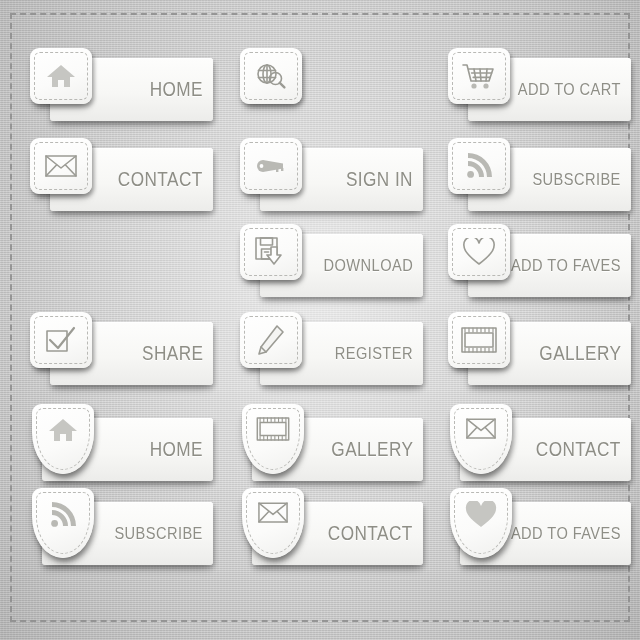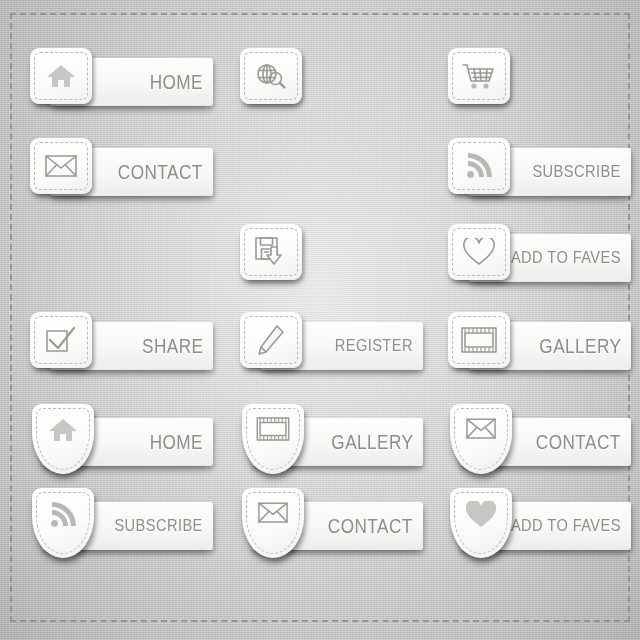--- a/index.html
+++ b/index.html
@@ -30,21 +30,21 @@
   }
   .row{position:absolute;left:0;width:640px;height:88px;}
   .cell{position:absolute;top:0;width:205px;height:88px;}
 
   
   .btn{position:absolute;inset:0;}
 
   
   .bar{
     position:absolute;
-    left:38px; top:14px; right:4px; height:48px;
+    left:38px; top:14px; right:4px; height:63px;
     background:linear-gradient(180deg,#fdfdfc 0%,#f7f7f5 55%,#ececea 100%);
     border-radius:3px;
     box-shadow:
       0 1px 0 rgba(255,255,255,.9) inset,
       1px 3px 5px rgba(0,0,0,.28),
       0 6px 9px -4px rgba(0,0,0,.30);
     display:flex;align-items:center;justify-content:flex-end;
     padding-right:10px;
     box-sizing:border-box;
   }
@@ -136,20 +136,23 @@
               <circle class="st" cx="20.5" cy="17.5" r="6"></circle>
               <path class="st" style="stroke-width:2.4" d="M24.8 21.8 L29.4 26.4"></path>
             </svg>
           </span>
         </div>
       </div>
     </div>
 
     <div class="cell" style="left:430px">
       <div class="btn">
+        <div class="bar">
+          <span class="label sm">ADD TO CART</span>
+        </div>
         <div class="tile">
           <span class="ico">
             <svg width="34" height="28" viewBox="0 0 34 28">
               <path class="st" d="M1 3 H5 L9 19 H27 L31 7 H6.3"></path>
               <path class="st" d="M9.6 11 H29.6 M11.2 15.4 H28.2 M12 7 L14 19 M18 7 L19 19 M25 7 L24 19"></path>
               <circle class="fl2" cx="12" cy="24" r="2.6"></circle>
               <circle class="fl2" cx="24" cy="24" r="2.6"></circle>
             </svg>
           </span>
         </div>
@@ -169,20 +172,37 @@
             <svg width="32" height="24" viewBox="0 0 32 24">
               <rect class="st" x="1" y="2" width="30" height="20"></rect>
               <path class="st" d="M1 2 L16 14 L31 2"></path>
               <path class="st" d="M1 22 L11.5 11 M31 22 L20.5 11"></path>
             </svg>
           </span>
         </div>
       </div>
     </div>
 
+    <div class="cell" style="left:222px">
+      <div class="btn">
+        <div class="bar">
+          <span class="label">SIGN IN</span>
+        </div>
+        <div class="tile">
+          <span class="ico">
+            <svg width="34" height="18" viewBox="0 0 34 18">
+              <path class="fl2" d="M9 3 A6 6 0 1 0 9 15 L29 11.5 L29 6.5 Z"></path>
+              <circle style="fill:#fdfdfd" cx="7.5" cy="9" r="1.9"></circle>
+              <rect class="fl2" x="22" y="11" width="2.4" height="4"></rect>
+              <rect class="fl2" x="27" y="11" width="2.4" height="3"></rect>
+            </svg>
+          </span>
+        </div>
+      </div>
+    </div>
 
     <div class="cell" style="left:430px">
       <div class="btn">
         <div class="bar">
           <span class="label sm">SUBSCRIBE</span>
         </div>
         <div class="tile">
           <span class="ico">
             <svg width="28" height="28" viewBox="0 0 28 28">
               <path class="fl2" d="M3 1 A24 24 0 0 1 27 25 L22 25 A19 19 0 0 0 3 6 Z"></path>
@@ -193,20 +213,23 @@
         </div>
       </div>
     </div>
   </div>
 
   <div class="row" style="top:220px">
 
 
     <div class="cell" style="left:222px">
       <div class="btn">
+        <div class="bar">
+          <span class="label sm">DOWNLOAD</span>
+        </div>
         <div class="tile">
           <span class="ico">
             <svg width="32" height="30" viewBox="0 0 32 30">
               <rect class="st" x="1" y="1" width="21" height="21"></rect>
               <rect class="st" x="5.5" y="1" width="12" height="7"></rect>
               <rect class="st" x="6.5" y="12" width="10" height="10"></rect>
               <path class="st" d="M9.5 15 H13.5"></path>
               <path class="st" d="M16 10 H22 V18 H26 L19 27 L12 18 H16 Z" style="fill:#fdfdfd"></path>
             </svg>
           </span>

